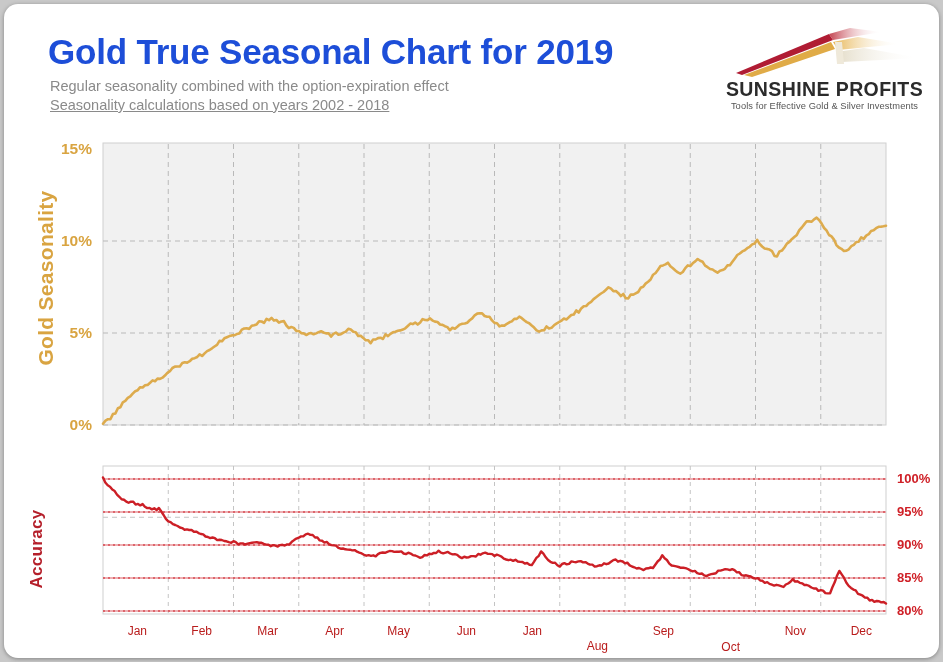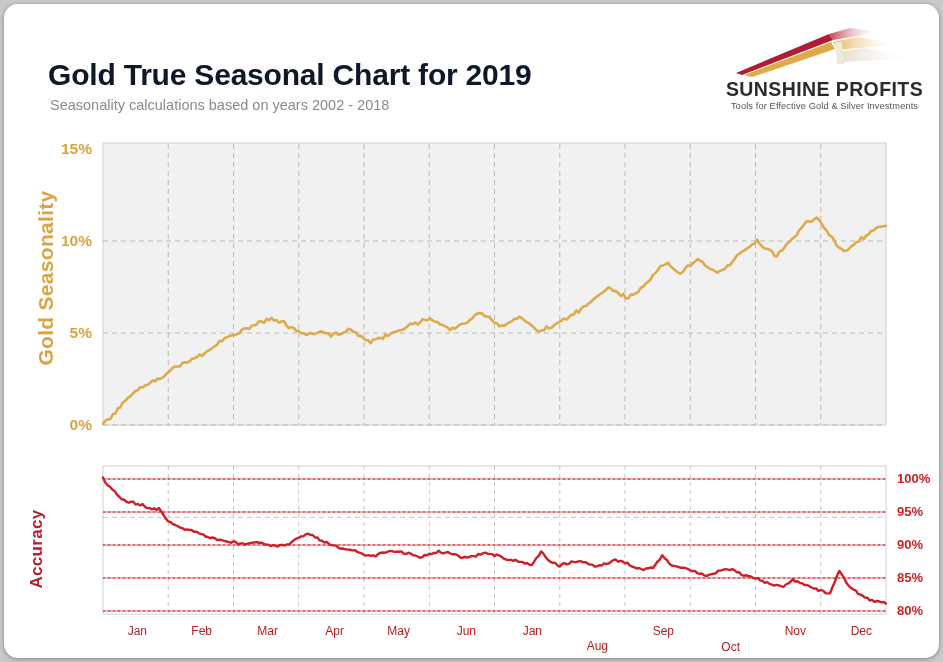--- a/index.html
+++ b/index.html
@@ -13,30 +13,30 @@
     position:absolute;left:4px;top:4px;
     width:935px;height:654px;
     background:#ffffff;
     border-radius:14px;
     box-shadow:0 1px 4px rgba(0,0,0,.35);
     overflow:hidden;
   }
   
   #title{
     position:absolute;left:44px;top:28px;
-    font-size:30px;font-weight:bold;color:#0f172a;
-    letter-spacing:-.2px;white-space:nowrap;margin-top:26px;
+    font-size:35px;font-weight:bold;color:#1d4ed8;
+    letter-spacing:-.2px;white-space:nowrap;
   }
   #sub1{
     position:absolute;left:46px;top:74px;
     font-size:14.5px;color:#8a8a8a;white-space:nowrap;
   }
   #sub2{
     position:absolute;left:46px;top:93px;
-    font-size:14.5px;color:#8a8a8a;white-space:nowrap;
+    font-size:14.5px;color:#8a8a8a;white-space:nowrap;text-decoration:underline;
   }
   
   #logo{position:absolute;left:718px;top:18px;width:205px;height:100px;}
   #logo-mark{position:absolute;left:10px;top:0px;width:195px;height:55px;}
   #logo-name{
     position:absolute;left:0;top:56px;width:205px;
     text-align:center;font-size:19.5px;font-weight:bold;
     color:#2b2b2b;letter-spacing:.4px;white-space:nowrap;
   }
   #logo-name .light{font-weight:bold;}
@@ -74,20 +74,21 @@
   }
   #plot-wrap{position:absolute;left:0;top:0;width:935px;height:654px;}
   svg{display:block;}
 </style>
 </head>
 <body>
 
 <div id="card">
 
   <div id="title">Gold True Seasonal Chart for 2019</div>
+  <div id="sub1">Regular seasonality combined with the option-expiration effect</div>
   <div id="sub2">Seasonality calculations based on years 2002 - 2018</div>
 
   <div id="logo">
     <svg id="logo-mark" viewBox="0 0 195 55">
       <defs>
         <linearGradient id="gRed" x1="0" y1="1" x2="1" y2="0">
           <stop offset="0" stop-color="#b01c33"></stop>
           <stop offset="0.8" stop-color="#b01c33"></stop>
           <stop offset="1" stop-color="#b01c33"></stop>
         </linearGradient>

